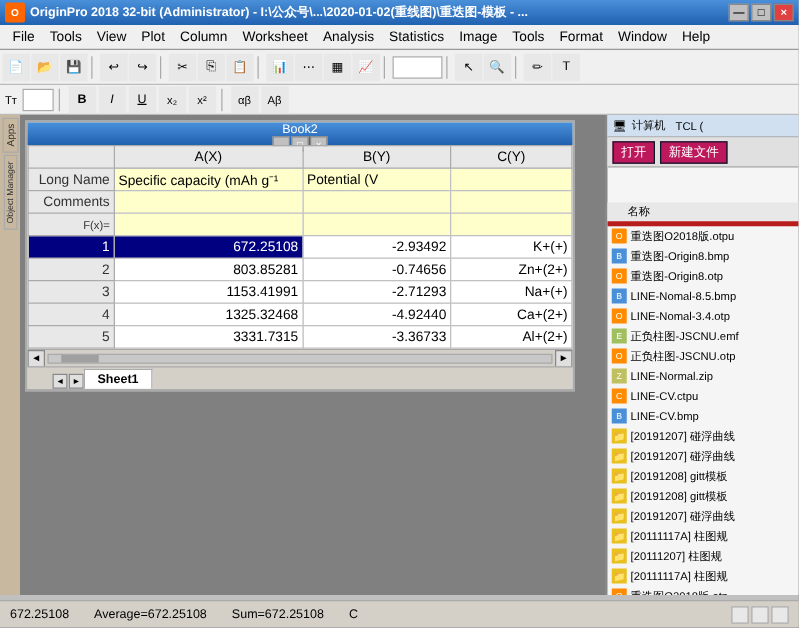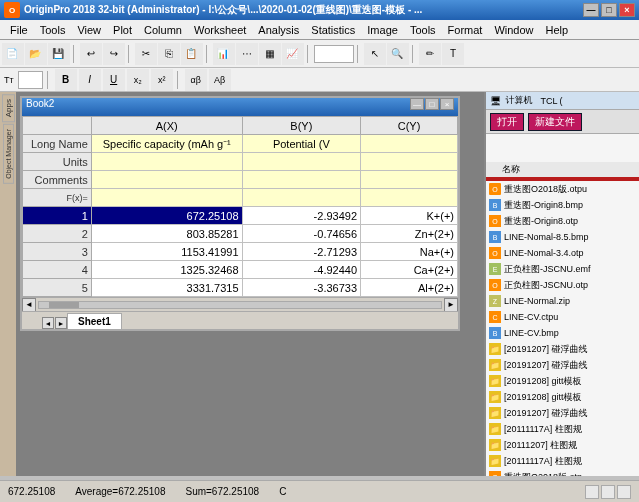--- a/index.html
+++ b/index.html
@@ -92,23 +92,25 @@
       flex-direction: column;
       width: 440px;
       min-height: 200px;
       position: relative;
     }
     .book-title-bar {
       background: linear-gradient(to bottom, #4a90d9, #2060b0);
       color: white;
       height: 18px;
       display: flex;
+      align-items: center;
       justify-content: space-between;
       padding: 0 4px;
       font-size: 10px;
+      flex-direction: column;
     }
     .book-controls { display: flex; gap: 1px; }
     .book-btn {
       width: 14px; height: 12px; background: #c0c0c0;
       border: 1px solid #888; cursor: pointer;
       font-size: 8px; display: flex; align-items: center; justify-content: center;
     }
 
     
     .spreadsheet {
@@ -146,21 +148,21 @@
     }
     table.grid td.selected-cell {
       background: #000080;
       color: white;
     }
     table.grid td.yellow-cell {
       background: #ffffcc;
     }
     table.grid td.label-cell {
       background: #ffffcc;
-      text-align: center;
+      text-align: left;
     }
     .col-A { width: 140px; margin-top: 36px; }
     .col-B { width: 110px; }
     .col-C { width: 90px; }
 
     
     .sheet-tabs {
       height: 18px;
       background: #d4d0c8;
       display: flex;
@@ -412,26 +414,20 @@
             </thead>
             <tbody>
 
               <tr>
                 <td class="row-header">Long Name</td>
                 <td class="label-cell">Specific capacity (mAh g⁻¹</td>
                 <td class="label-cell">Potential (V</td>
                 <td class="yellow-cell"></td>
               </tr>
 
-              <tr>
-                <td class="row-header">Units</td>
-                <td class="yellow-cell"></td>
-                <td class="yellow-cell"></td>
-                <td class="yellow-cell"></td>
-              </tr>
 
               <tr>
                 <td class="row-header">Comments</td>
                 <td class="yellow-cell"></td>
                 <td class="yellow-cell"></td>
                 <td class="yellow-cell"></td>
               </tr>
 
               <tr>
                 <td class="row-header" style="font-size:9px;">F(x)=</td>

